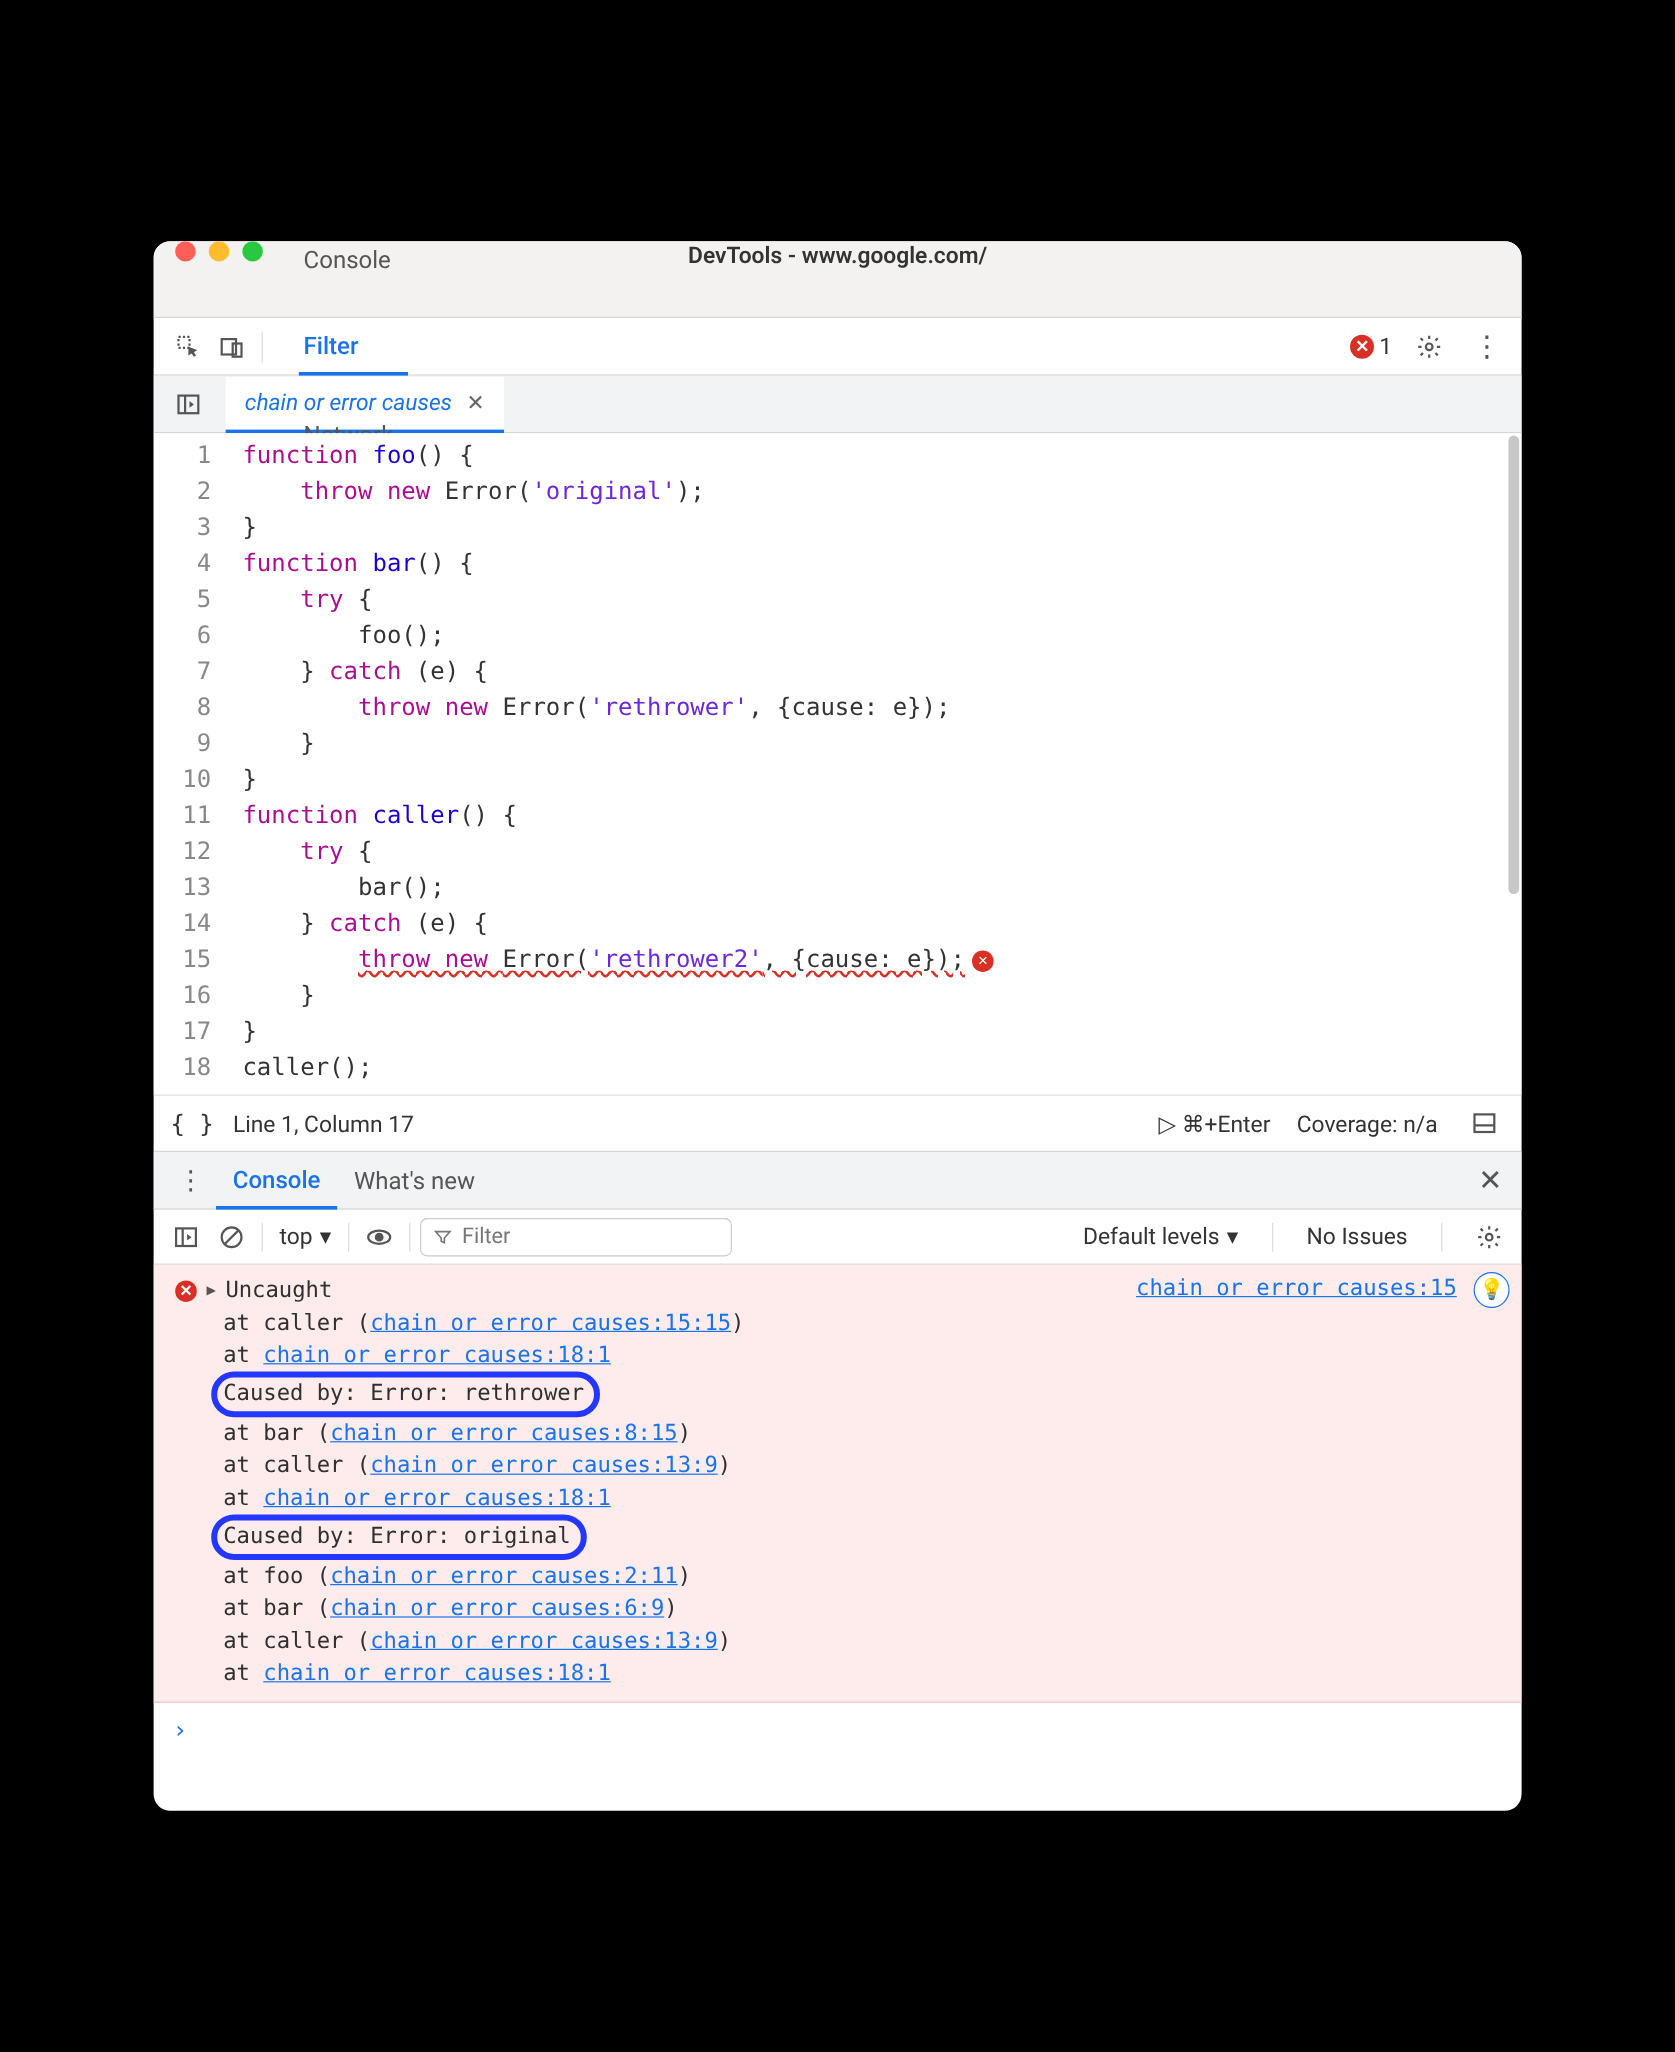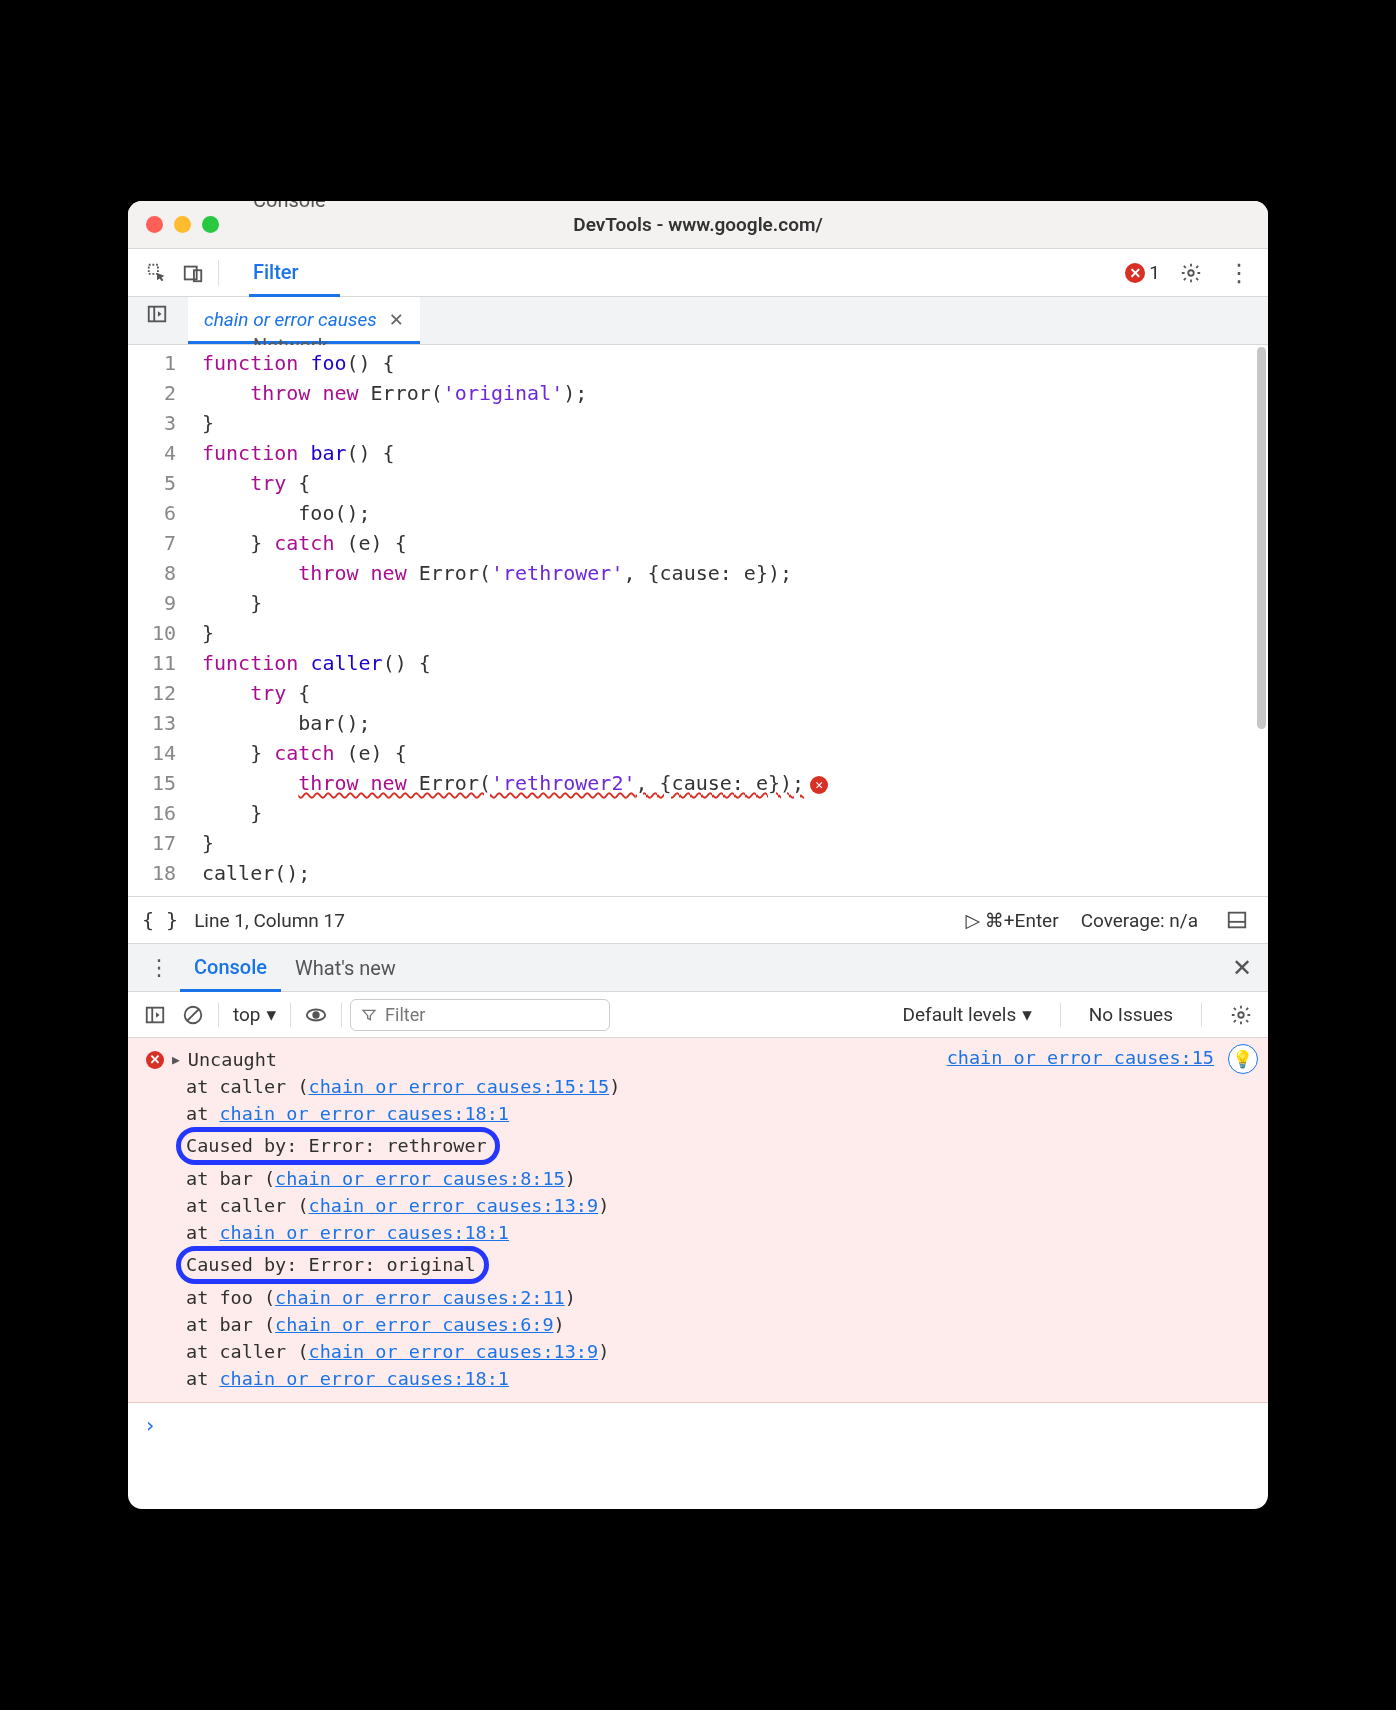--- a/index.html
+++ b/index.html
@@ -18,24 +18,24 @@
       background: #fff;
       border-radius: 14px;
       overflow: hidden;
       box-shadow: 0 20px 60px rgba(0,0,0,.5);
       display: flex;
       flex-direction: column;
       position: relative;
     }
     
     .titlebar {
-      height: 48px;
+      height: 64px;
       background: #f4f2f1;
       display: flex;
-      align-items: center;
+      align-items: flex-start;
       padding: 0 16px;
       border-bottom: 1px solid #d7d7d7;
       position: relative;
     }
     .traffic { display:flex; gap:11px; position:absolute; left:18px; }
     .tl-btn { width:17px; height:17px; border-radius:50%; }
     .tl-close{background:#ff5f57}
     .tl-min{background:#febc2e}
     .tl-max{background:#28c840}
     .titlebar-title { margin:0 auto; font-size:19px; font-weight:600; color:#333;}
@@ -52,21 +52,21 @@
     .tbicon svg { width:22px; height:22px; }
     .tabs { display:flex; margin-left:22px; gap:28px;flex-direction:column; }
     .tab { font-size:20px; color:#555; padding:10px 4px; cursor:pointer; }
     .tab.active { color:#1a73e8; border-bottom:3px solid #1a73e8; margin-bottom:-1px; font-weight:500;}
     .toolbar-right { margin-left:auto; display:flex; align-items:center; gap:14px;}
     .err-badge { display:flex; align-items:center; gap:4px; font-size:19px; color:#333;}
     .err-badge .ico{width:20px;height:20px;border-radius:50%;background:#d93025;color:#fff;display:flex;align-items:center;justify-content:center;font-size:14px;font-weight:bold}
     
     .sources-subbar {
       height:48px; border-bottom:1px solid #d7d7d7;
-      display:flex; padding:0 12px; gap:14px;
+      display:flex; align-items:center; padding:0 12px; gap:14px;
       background:#f1f3f4;
     }
     .file-tab {
       display:flex; align-items:center; gap:12px;
       background:#fff; height:100%; padding:0 16px;
       color:#1a73e8; font-size:19px; font-style:italic;
       border-bottom:3px solid #1a73e8; margin-bottom:-1px;
     }
     .file-tab .close { font-style:normal; color:#666; font-size:18px;}
     

